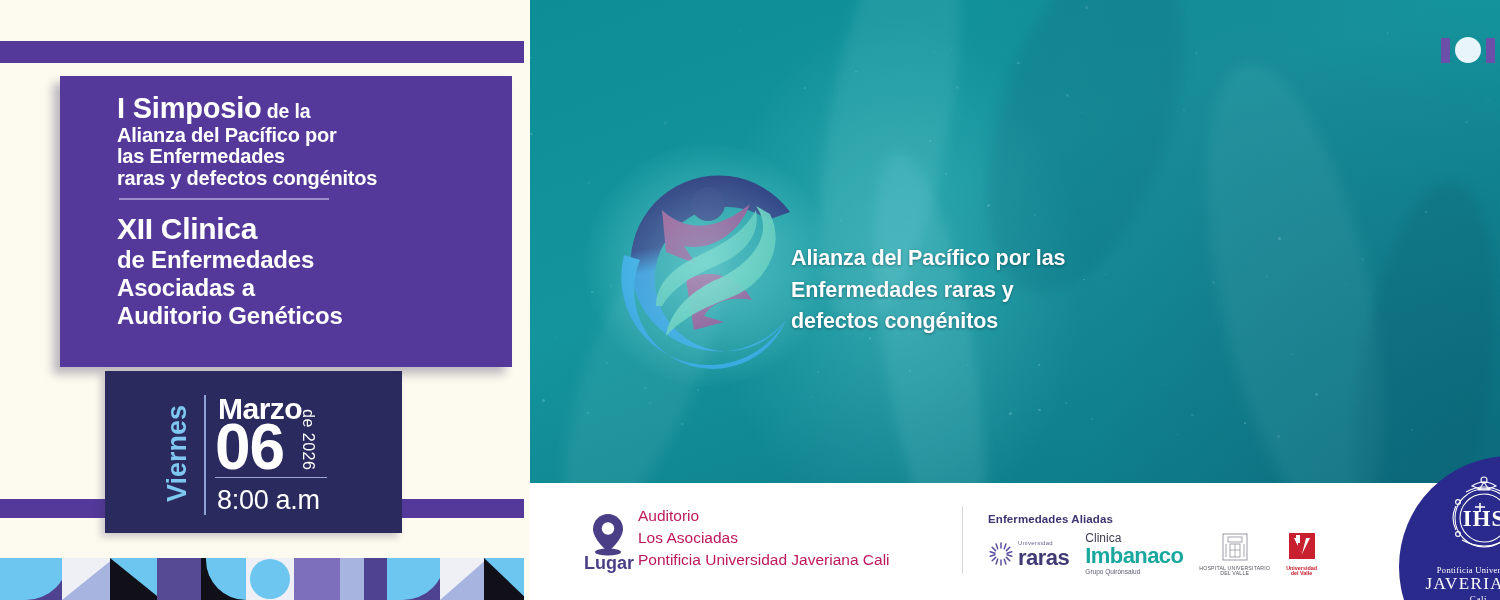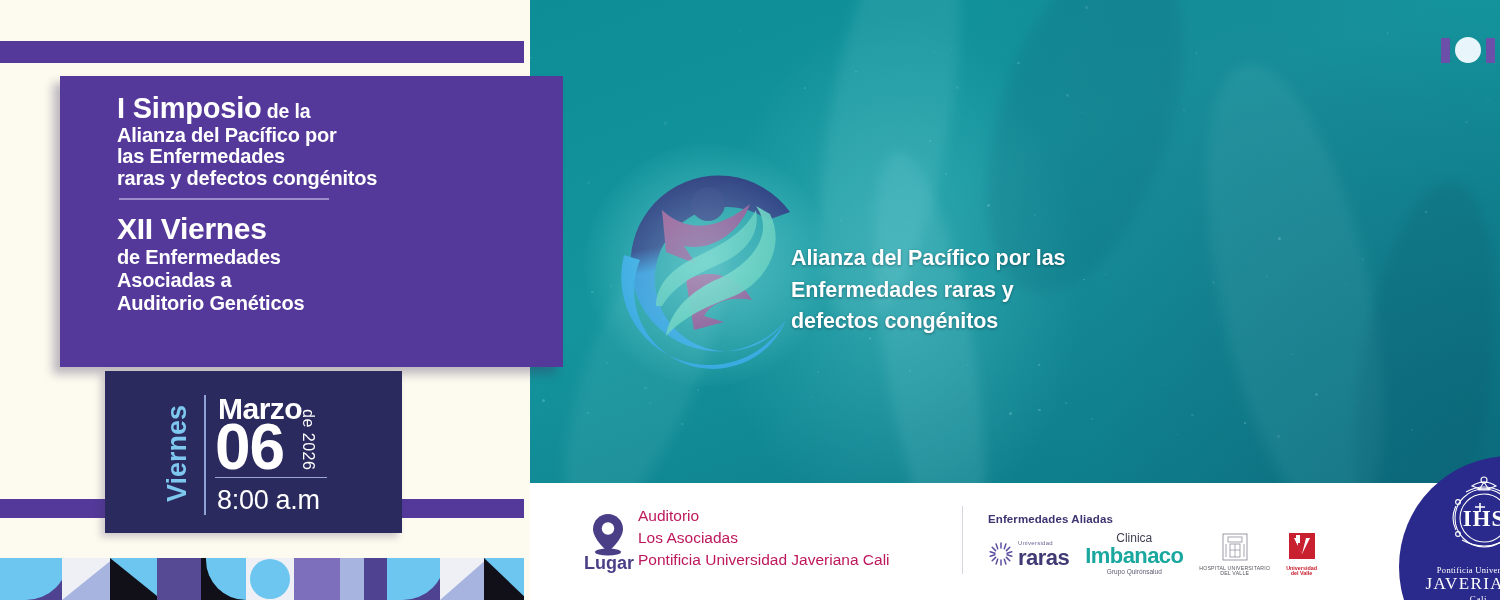--- a/index.html
+++ b/index.html
@@ -42,21 +42,21 @@
     position: absolute;
     left: 8px; top: 63px;
     width: 508px; height: 436px;
     background: #fdfaef;
   }
 
   
   .title-card {
     position: absolute;
     left: 60px; top: 76px;
-    width: 503px; height: 291px;
+    width: 452px; height: 291px;
     background: #54399a;
     box-shadow: -7px 7px 9px rgba(60,50,90,0.33);
     z-index: 4;
   }
   .title-inner {
     position: absolute;
     left: 57px; top: 17px;
     right: 10px;
     color: #ffffff;
   }
@@ -68,21 +68,21 @@
   .t1 { font-size: 29px; }
   .t1 .small { font-size: 19.5px; font-weight: bold; }
   .t2 { font-size: 20px; }
   .rule {
     width: 210px;
     height: 2px;
     background: #9b8ccc;
     margin: 8px 0 13px 2px;
   }
   .t3 { font-size: 30px; letter-spacing: -0.3px; }
-  .t4 { font-size: 20px; line-height: 1.17; }
+  .t4 { font-size: 24px; line-height: 1.17; }
 
   
   .date-card {
     position: absolute;
     left: 105px; top: 371px;
     width: 297px; height: 162px;
     background: #2b2a5e;
     z-index: 5;
     box-shadow: -4px 4px 7px rgba(60,50,90,0.25);
   }
@@ -333,21 +333,21 @@
 
   <div class="title-card">
     <div class="title-inner">
       <div class="t-line t1">
         <span>I Simposio</span><span class="small"> de la</span>
       </div>
       <div class="t-line t2">Alianza del  Pacífico por</div>
       <div class="t-line t2">las Enfermedades</div>
       <div class="t-line t2">raras y defectos congénitos</div>
       <div class="rule"></div>
-      <div class="t-line t3">XII Viernes</div>
+      <div class="t-line t3">XII Clinica</div>
       <div class="t-line t4">de Enfermedades</div>
       <div class="t-line t4">Asociadas a</div>
       <div class="t-line t4">Auditorio Genéticos</div>
     </div>
   </div>
 
   <div class="date-card">
     <div class="viernes">Viernes</div>
     <div class="vdivider"></div>
     <div class="marzo">Marzo</div>
@@ -560,21 +560,21 @@
               <line x1="8.1" y1="3" x2="9.7" y2="7.7"></line>
           </g>
         </svg>
         <div style="margin-left:4px;line-height:1;">
           <div style="font-size:6px;color:#6b6198;letter-spacing:0.3px;">Universidad</div>
           <div style="font-size:22px;color:#3f3a74;font-weight:600;letter-spacing:-0.5px;margin-top:1px;">raras</div>
         </div>
       </div>
 
       <div class="logo-box">
-        <div style="line-height:1;text-align:center;">
+        <div style="line-height:1;">
           <div style="font-size:12px;color:#3f3f52;margin-bottom:1px;">Clinica</div>
           <div class="txt-teal" style="font-size:22px;font-weight:600;letter-spacing:-0.6px;">Imbanaco</div>
           <div style="font-size:6.5px;color:#5a5a70;margin-top:2px;">Grupo Quirónsalud</div>
         </div>
       </div>
 
 
       <div class="logo-box">
         <div style="text-align:center;line-height:1;">
           <svg width="32" height="30" viewBox="0 0 32 30">

